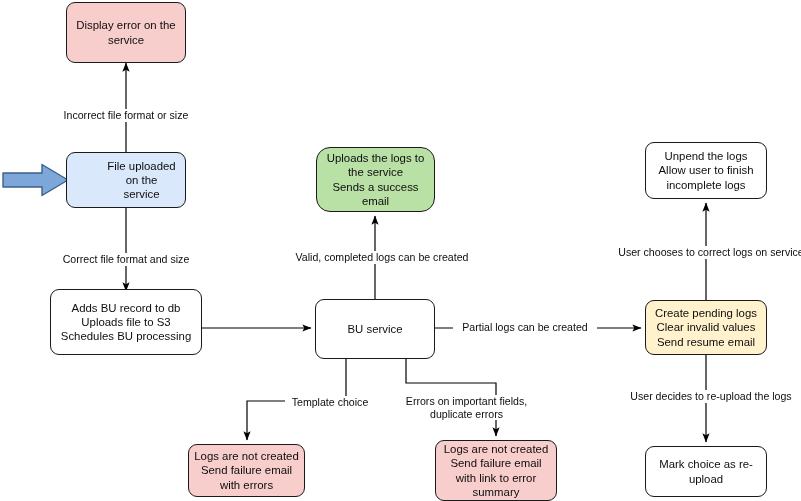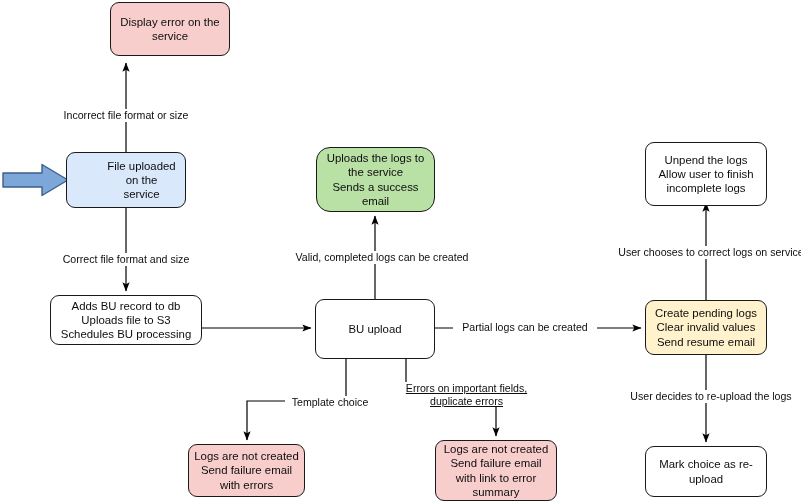--- a/index.html
+++ b/index.html
@@ -89,67 +89,67 @@
 
     <path d="M706,300 L706,203" stroke="#000000" stroke-width="1.2" fill="none" marker-end="url(#arrowhead)"></path>
 
     <path d="M706,355 L706,442" stroke="#000000" stroke-width="1.2" fill="none" marker-end="url(#arrowhead)"></path>
   </svg>
 
   <svg class="block-arrow" style="left:2px; top:163px;" width="68" height="34" viewBox="0 0 68 34" xmlns="http://www.w3.org/2000/svg">
     <path d="M1,10 L40,10 L40,1.5 L66,17 L40,32.5 L40,24 L1,24 Z" fill="#7da7d9" stroke="#3c5f8a" stroke-width="1.4" stroke-linejoin="round"></path>
   </svg>
 
-  <div class="node" style="left:66px; top:2px; width:120px; height:54px; background:#f8cecc;margin-left:44px;">Display error on the
+  <div class="node" style="left:66px; top:2px; width:120px; height:61px; background:#f8cecc;">Display error on the
 service</div>
 
   <div class="node" style="left:66px; top:152px; width:120px; height:56px; background:#dae8fc;padding-left:35px;">File uploaded on the
 service</div>
 
-  <div class="node" style="left:50px; top:295px; width:152px; height:50px; background:#ffffff;">Adds BU record to db
+  <div class="node" style="left:50px; top:289px; width:152px; height:66px; background:#ffffff;">Adds BU record to db
 Uploads file to S3
 Schedules BU processing</div>
 
   <div class="node" style="left:316px; top:147px; width:119px; height:65px; background:#b9e0a5;border-radius:14px;">Uploads the logs to
 the service
 Sends a success
 email</div>
 
-  <div class="node" style="left:315px; top:299px; width:120px; height:60px; background:#ffffff;">BU upload</div>
+  <div class="node" style="left:315px; top:299px; width:120px; height:60px; background:#ffffff;">BU service</div>
 
   <div class="node" style="left:188px; top:444px; width:117px; height:53px; background:#f8cecc;">Logs are not created
 Send failure email
 with errors</div>
 
   <div class="node" style="left:435px; top:440px; width:122px; height:61px; background:#f8cecc;">Logs are not created
 Send failure email
 with link to error
 summary</div>
 
-  <div class="node" style="left:645px; top:142px; width:122px; height:64px; background:#ffffff;">Unpend the logs
+  <div class="node" style="left:645px; top:142px; width:122px; height:57px; background:#ffffff;">Unpend the logs
 Allow user to finish
 incomplete logs</div>
 
   <div class="node" style="left:645px; top:300px; width:122px; height:55px; background:#fff2cc;">Create pending logs
 Clear invalid values
 Send resume email</div>
 
   <div class="node" style="left:645px; top:446px; width:122px; height:51px; background:#ffffff;">Mark choice as re-
 upload</div>
 
   <div class="edge-label" style="left:44px; top:109px; width:164px;">Incorrect file format or size</div>
 
   <div class="edge-label" style="left:45px; top:253px; width:162px;">Correct file format and size</div>
 
   <div class="edge-label" style="left:276px; top:251px; width:212px;">Valid, completed logs can be created</div>
 
   <div class="edge-label inline" style="left:453px; top:321px; width:144px;">Partial logs can be created</div>
 
   <div class="edge-label inline" style="left:285px; top:396px; width:90px;">Template choice</div>
 
-  <div class="edge-label" style="left:389px; top:382px; width:155px;text-decoration:underline;">Errors on important fields,
+  <div class="edge-label" style="left:389px; top:395px; width:155px;">Errors on important fields,
 duplicate errors</div>
 
   <div class="edge-label" style="left:601px; top:246px; width:220px;">User chooses to correct logs on service</div>
 
   <div class="edge-label" style="left:611px; top:390px; width:200px;">User decides to re-upload the logs</div>
 
 </div>
 
 </body></html>

